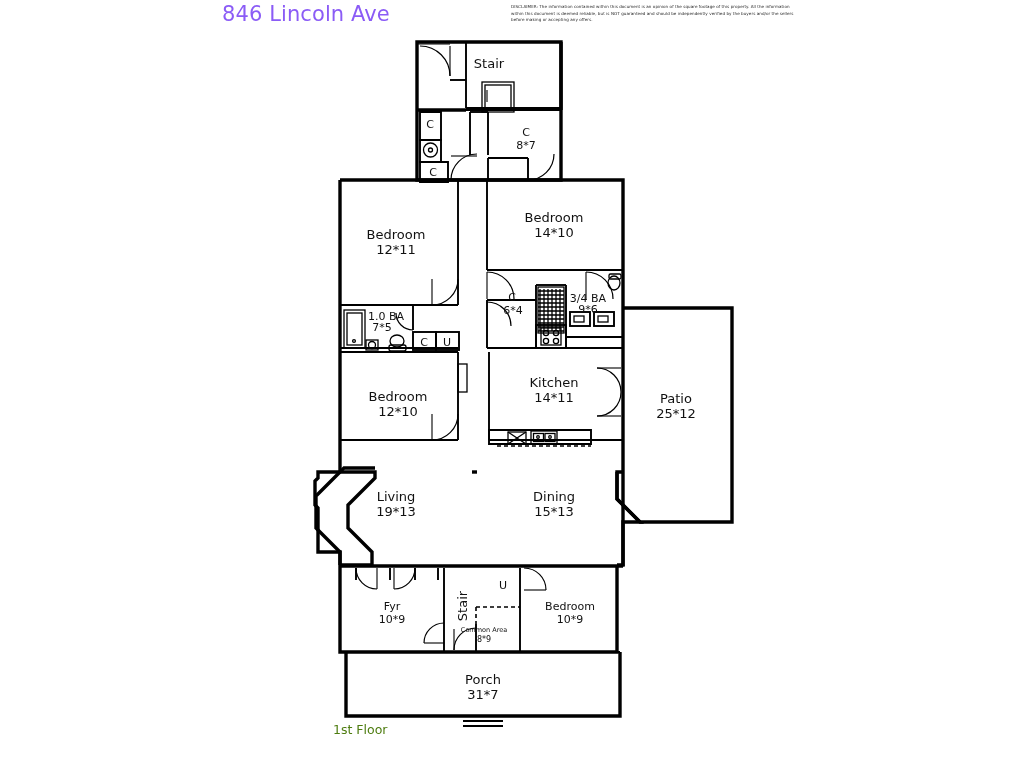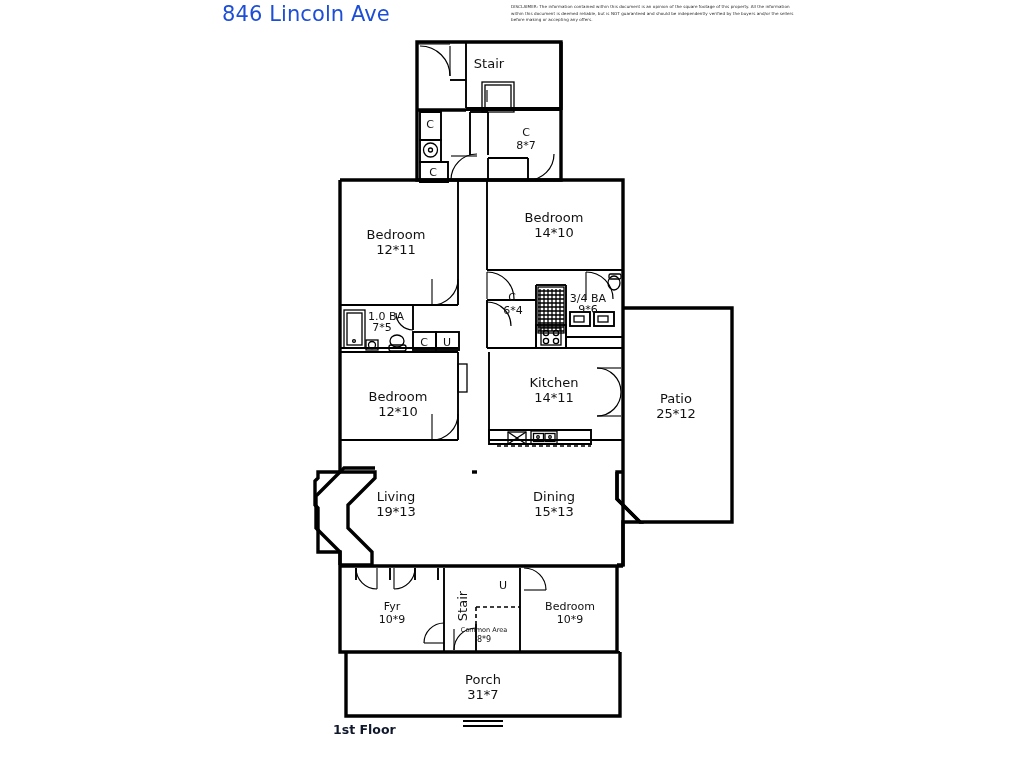--- a/index.html
+++ b/index.html
@@ -22,41 +22,40 @@
     width: 1024px;
     height: 768px;
   }
   .title {
     position: absolute;
     left: 222px;
     top: 2px;
     font-size: 21px;
     font-weight: 400;
     letter-spacing: 0.1px;
-    color: #1d4ed8;
+    color: #8b5cf6;
     white-space: nowrap;
   }
   .disclaimer {
     position: absolute;
     left: 511px;
     top: 4px;
     width: 292px;
     font-size: 4.1px;
     line-height: 1.62;
     color: #2a2a2a;
     text-align: left;
     letter-spacing: 0.05px;
   }
   .floor-label {
     position: absolute;
     left: 333px;
     top: 722px;
     font-size: 12.5px;
-    color: #0f172a;
-    font-weight: bold;
+    color: #4d7c0f;
   }
   svg.plan {
     position: absolute;
     left: 0; top: 0;
     width: 1024px;
     height: 768px;
   }
   .rm-name {
     font-family: "DejaVu Sans", "Liberation Sans", sans-serif;
     font-size: 13px;

